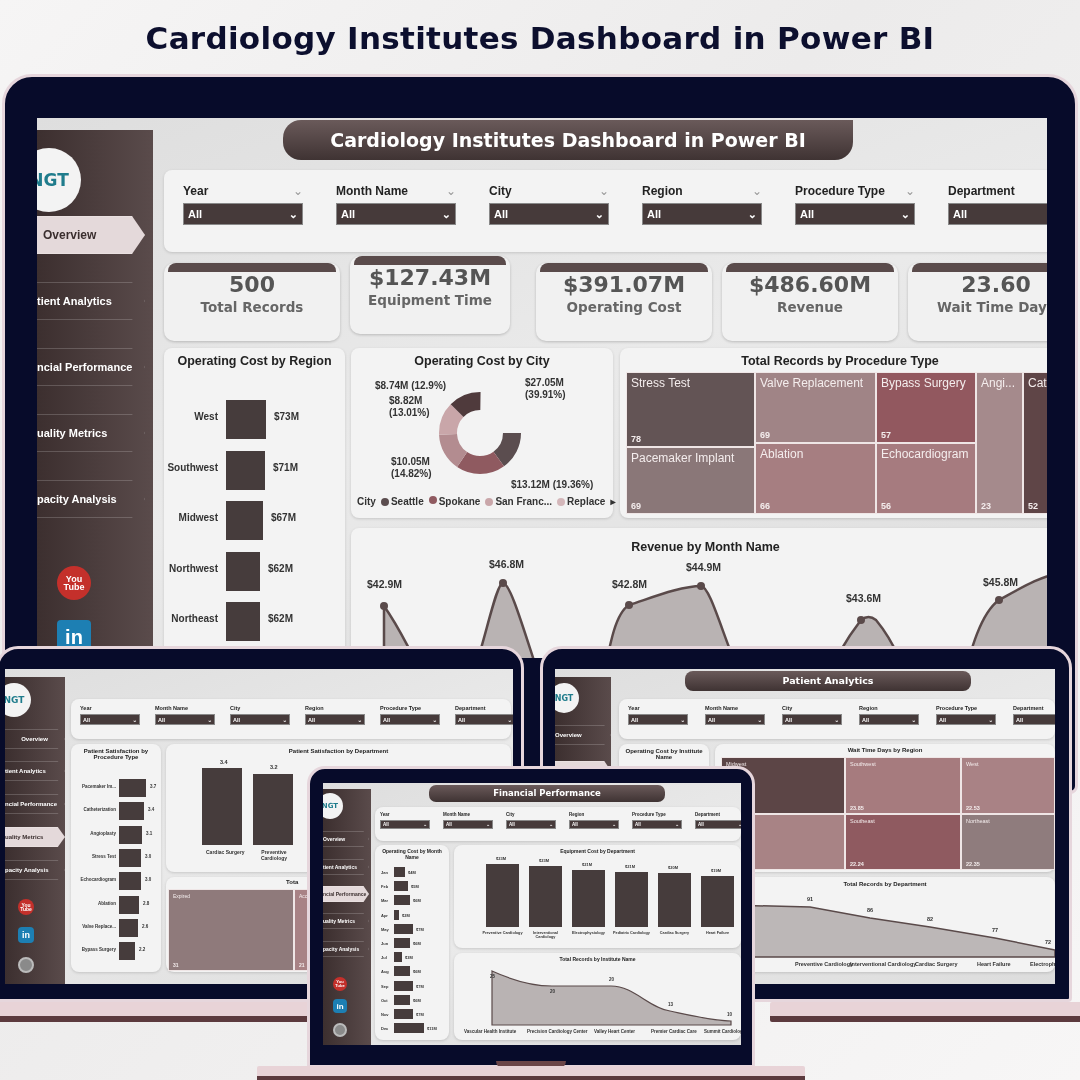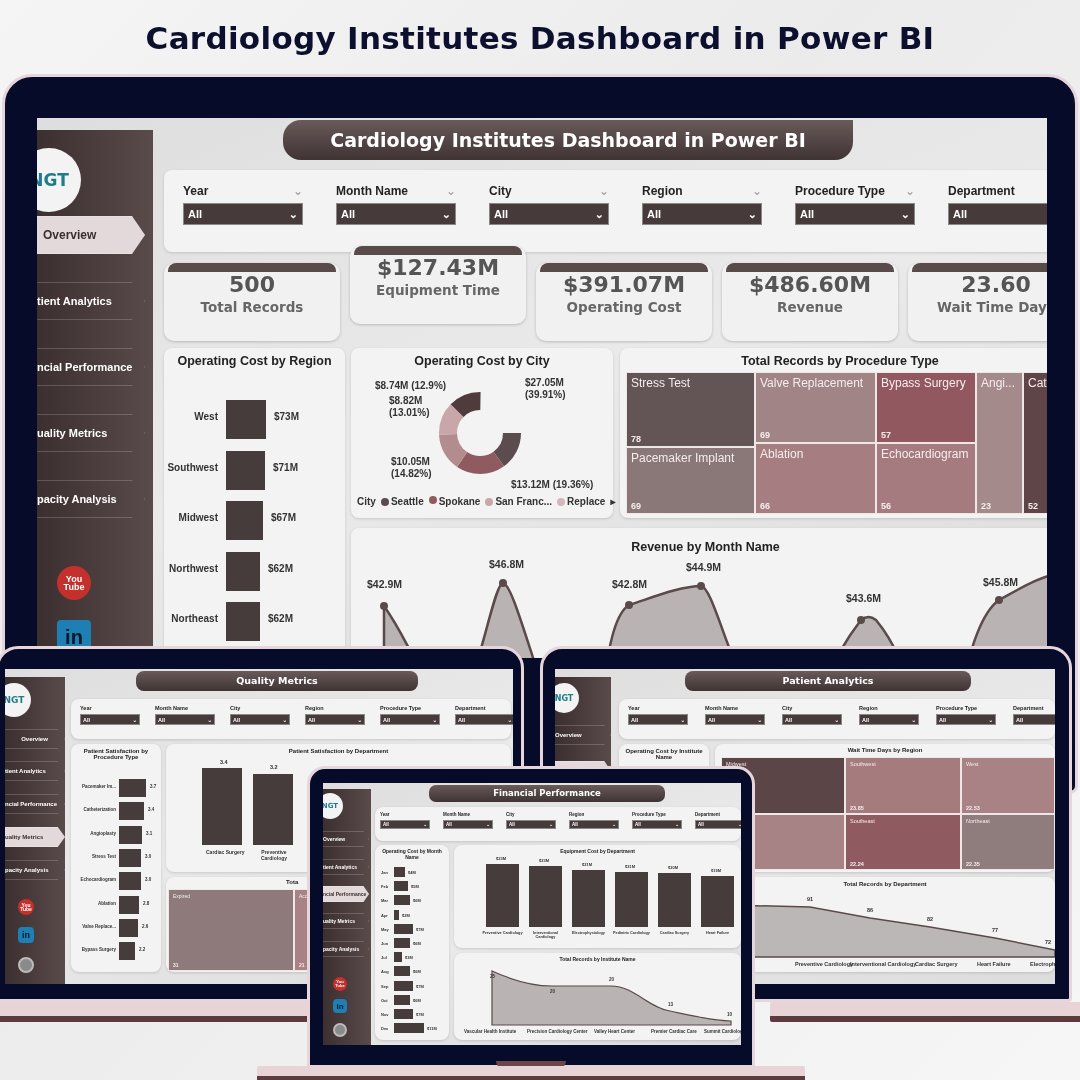--- a/index.html
+++ b/index.html
@@ -25,21 +25,21 @@
 .kpi .cap{height:9px;background:#5a4b4b;margin:0 4px;border-radius:8px 8px 0 0}
 .kpi .val{font-family:"DejaVu Sans",sans-serif;font-weight:bold;color:#555;font-size:22px;margin-top:0}
 .kpi .name{font-family:"DejaVu Sans",sans-serif;font-weight:bold;color:#666;font-size:13.5px;margin-top:2px}
 .ptitle{position:absolute;left:0;right:0;text-align:center;font-weight:bold;color:#222}
 .bar{position:absolute;background:#463c3c}
 .tm{position:absolute;color:#f4eded;border:1px solid #efe6e6;overflow:hidden}
 .tm .t{position:absolute;left:4px;top:3px;white-space:nowrap}
 .tm .n{position:absolute;left:4px;bottom:2px;font-weight:bold}
 .lab{position:absolute;font-weight:bold;color:#333;white-space:nowrap}
 .icon-yt{position:absolute;border-radius:50%;background:#c4302b;color:#fff;font-weight:bold;display:flex;align-items:center;justify-content:center;text-align:center;line-height:0.9}
-.icon-in{position:absolute;background:#1d7fb3;border-radius:4px;color:#0f172a;font-weight:bold;display:flex;align-items:center;justify-content:center}
+.icon-in{position:absolute;background:#1d7fb3;border-radius:4px;color:#ffffff;font-weight:bold;display:flex;align-items:center;justify-content:center}
 .icon-web{position:absolute;border-radius:50%;background:#8a8a8a;border:2px solid #bbb}
 </style>
 </head>
 <body>
 
 <div class="headline">Cardiology Institutes Dashboard in Power BI</div>
 
 <div class="device" style="left:2px;top:74px;width:1076px;height:720px;">
   <div class="screen" style="left:32px;top:41px;width:1010px;height:540px;">
     <div class="dash">
@@ -128,21 +128,21 @@
             </div>
       </div>
         </div>
 
       <div id="bigKpis">
           <div class="kpi" style="left:127px;top:145px;width:176px;height:78px;">
         <div class="cap"></div>
         <div class="val">500</div>
         <div class="name">Total Records</div>
       </div>
-          <div class="kpi" style="left:313px;top:128px;width:176px;height:78px;">
+          <div class="kpi" style="left:313px;top:138px;width:160px;height:78px;">
         <div class="cap"></div>
         <div class="val">$127.43M</div>
         <div class="name">Equipment Time</div>
       </div>
           <div class="kpi" style="left:499px;top:145px;width:176px;height:78px;">
         <div class="cap"></div>
         <div class="val">$391.07M</div>
         <div class="name">Operating Cost</div>
       </div>
           <div class="kpi" style="left:685px;top:145px;width:176px;height:78px;">
@@ -295,21 +295,20 @@
         <div class="logo" style="left:-8px;top:6px;width:34px;height:34px;font-size:9px;">NGT</div>
         <div class="nav" style="top:52px;width:60px;height:20px;font-size:6px;justify-content:center">Overview</div>
         <div class="nav" style="top:84px;width:60px;height:20px;font-size:6px;">tient Analytics</div>
         <div class="nav" style="top:117px;width:60px;height:20px;font-size:6px;">ncial Performance</div>
         <div class="nav active" style="top:150px;width:60px;height:20px;font-size:6px;">uality Metrics</div>
         <div class="nav" style="top:183px;width:60px;height:20px;font-size:6px;">pacity Analysis</div>
         <div class="icon-yt" style="left:13px;top:222px;width:16px;height:16px;font-size:5px;">You<br>Tube</div>
         <div class="icon-in" style="left:13px;top:250px;width:16px;height:16px;font-size:9px;">in</div>
         <div class="icon-web" style="left:13px;top:280px;width:16px;height:16px;"></div>
       </div>
-      <div class="titlebar" style="left:131px;top:2px;width:282px;height:20px;line-height:20px;font-size:9.5px;border-radius:8px;">Quality Metrics</div>
       <div class="panel" style="left:66px;top:30px;width:440px;height:40px;"></div>
       <div class="mini-filters">
           <div class="filter" style="left:75px;top:36px;width:60px;">
         <div class="lbl" style="font-size:5.5px;margin-bottom:3px">
               <span>Year</span>
             </div>
         <div class="sel" style="height:11px;font-size:5.5px;padding:0 2px">
               <span>All</span>
               <span>⌄</span>
             </div>

